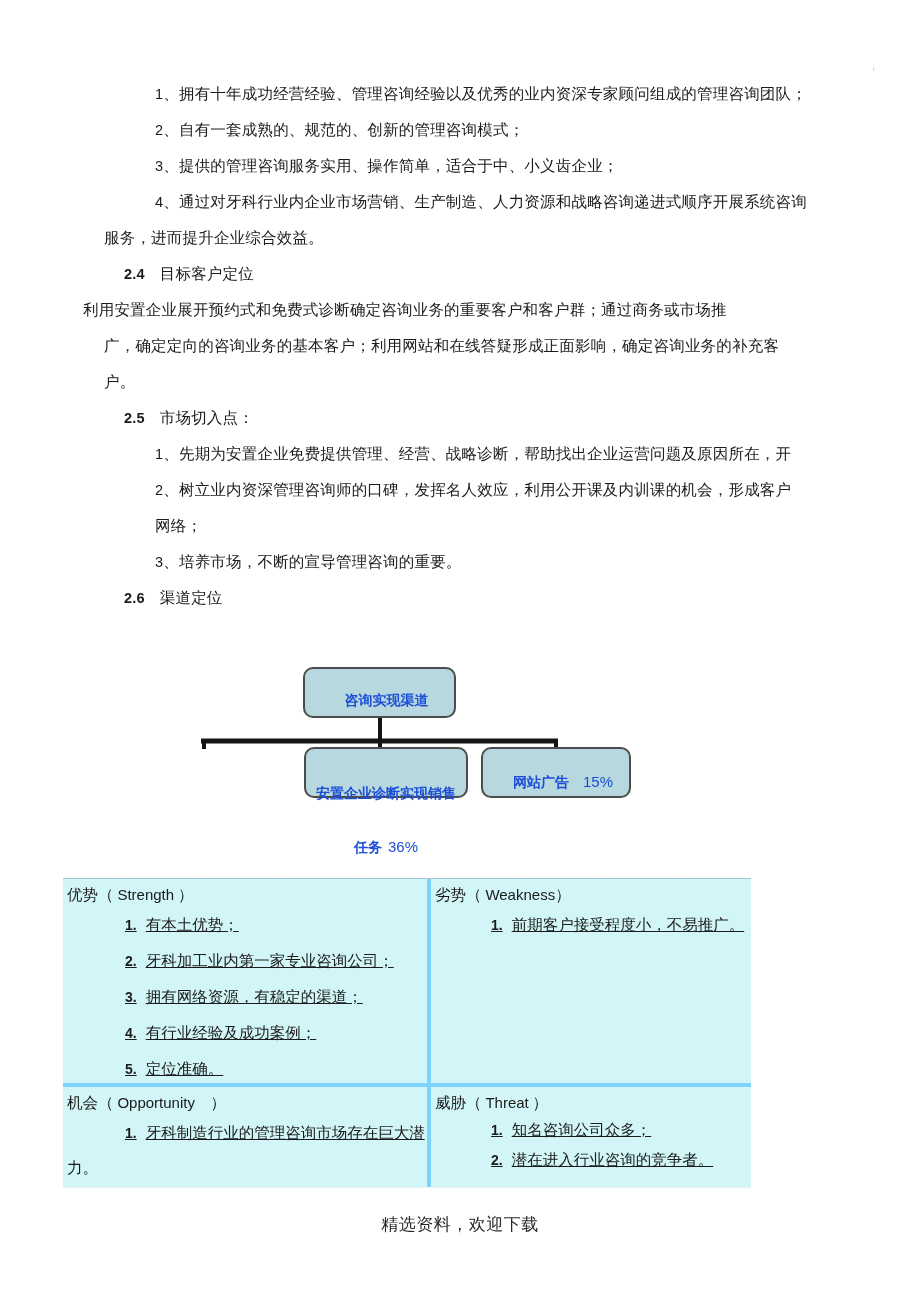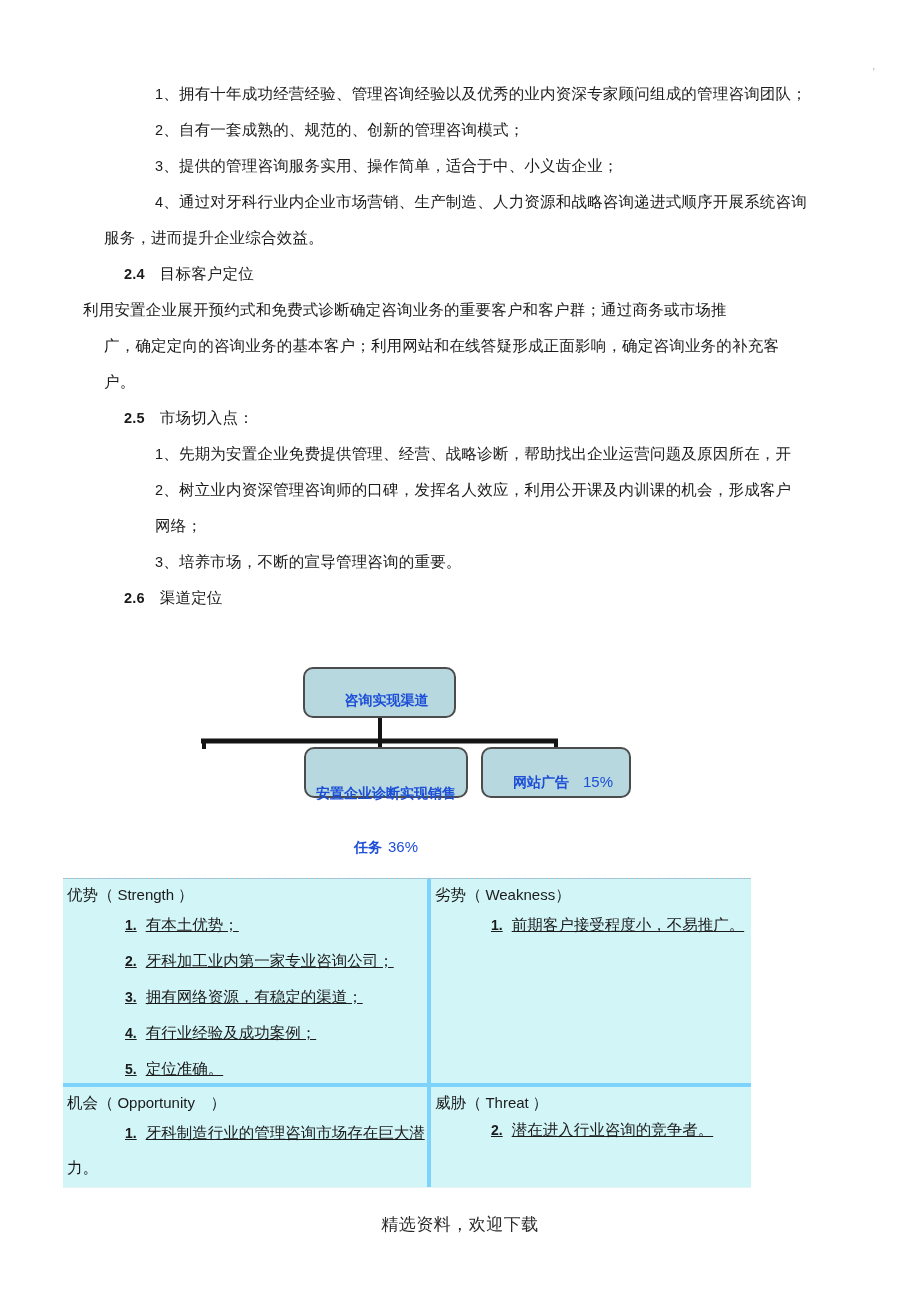--- a/index.html
+++ b/index.html
@@ -123,20 +123,21 @@
     </div>
 
     <div class="cell opportunity">
       <div class="cell-title"><span>机会（ </span><span class="en">Opportunity</span><span>　）</span></div>
       <div class="titem"><span class="num">1.</span><span>牙科制造行业的管理咨询市场存在巨大潜</span></div>
       <div class="tcont">力。</div>
     </div>
 
     <div class="cell col2 threat">
       <div class="cell-title"><span>威胁（ </span><span class="en">Threat</span><span> ）</span></div>
+      <div class="titem"><span class="num">1.</span><span>知名咨询公司众多；</span></div>
       <div class="titem"><span class="num">2.</span><span>潜在进入行业咨询的竞争者。</span></div>
     </div>
 
   </div>
 
   <div class="footer">精选资料，欢迎下载</div>
 
 </div>
 
 </body></html>

